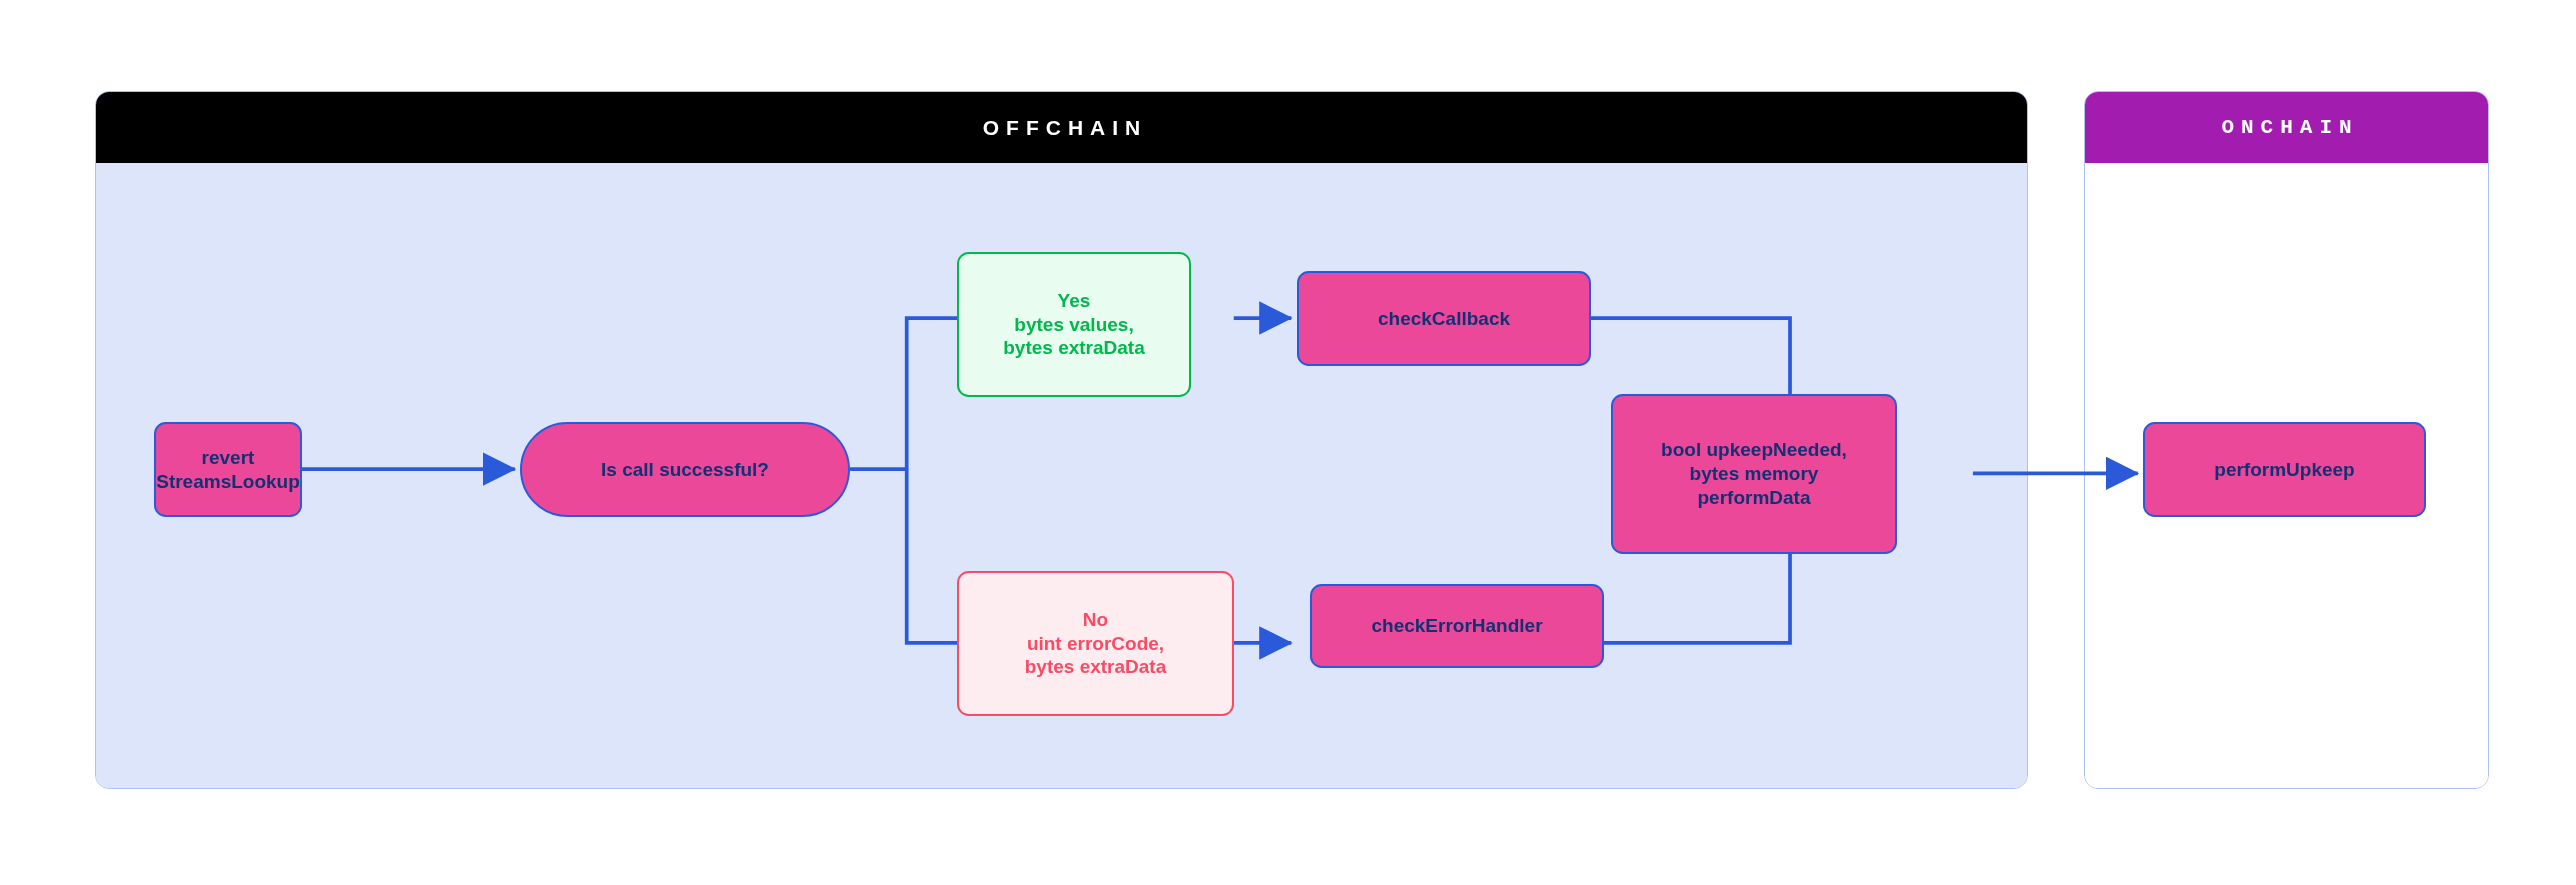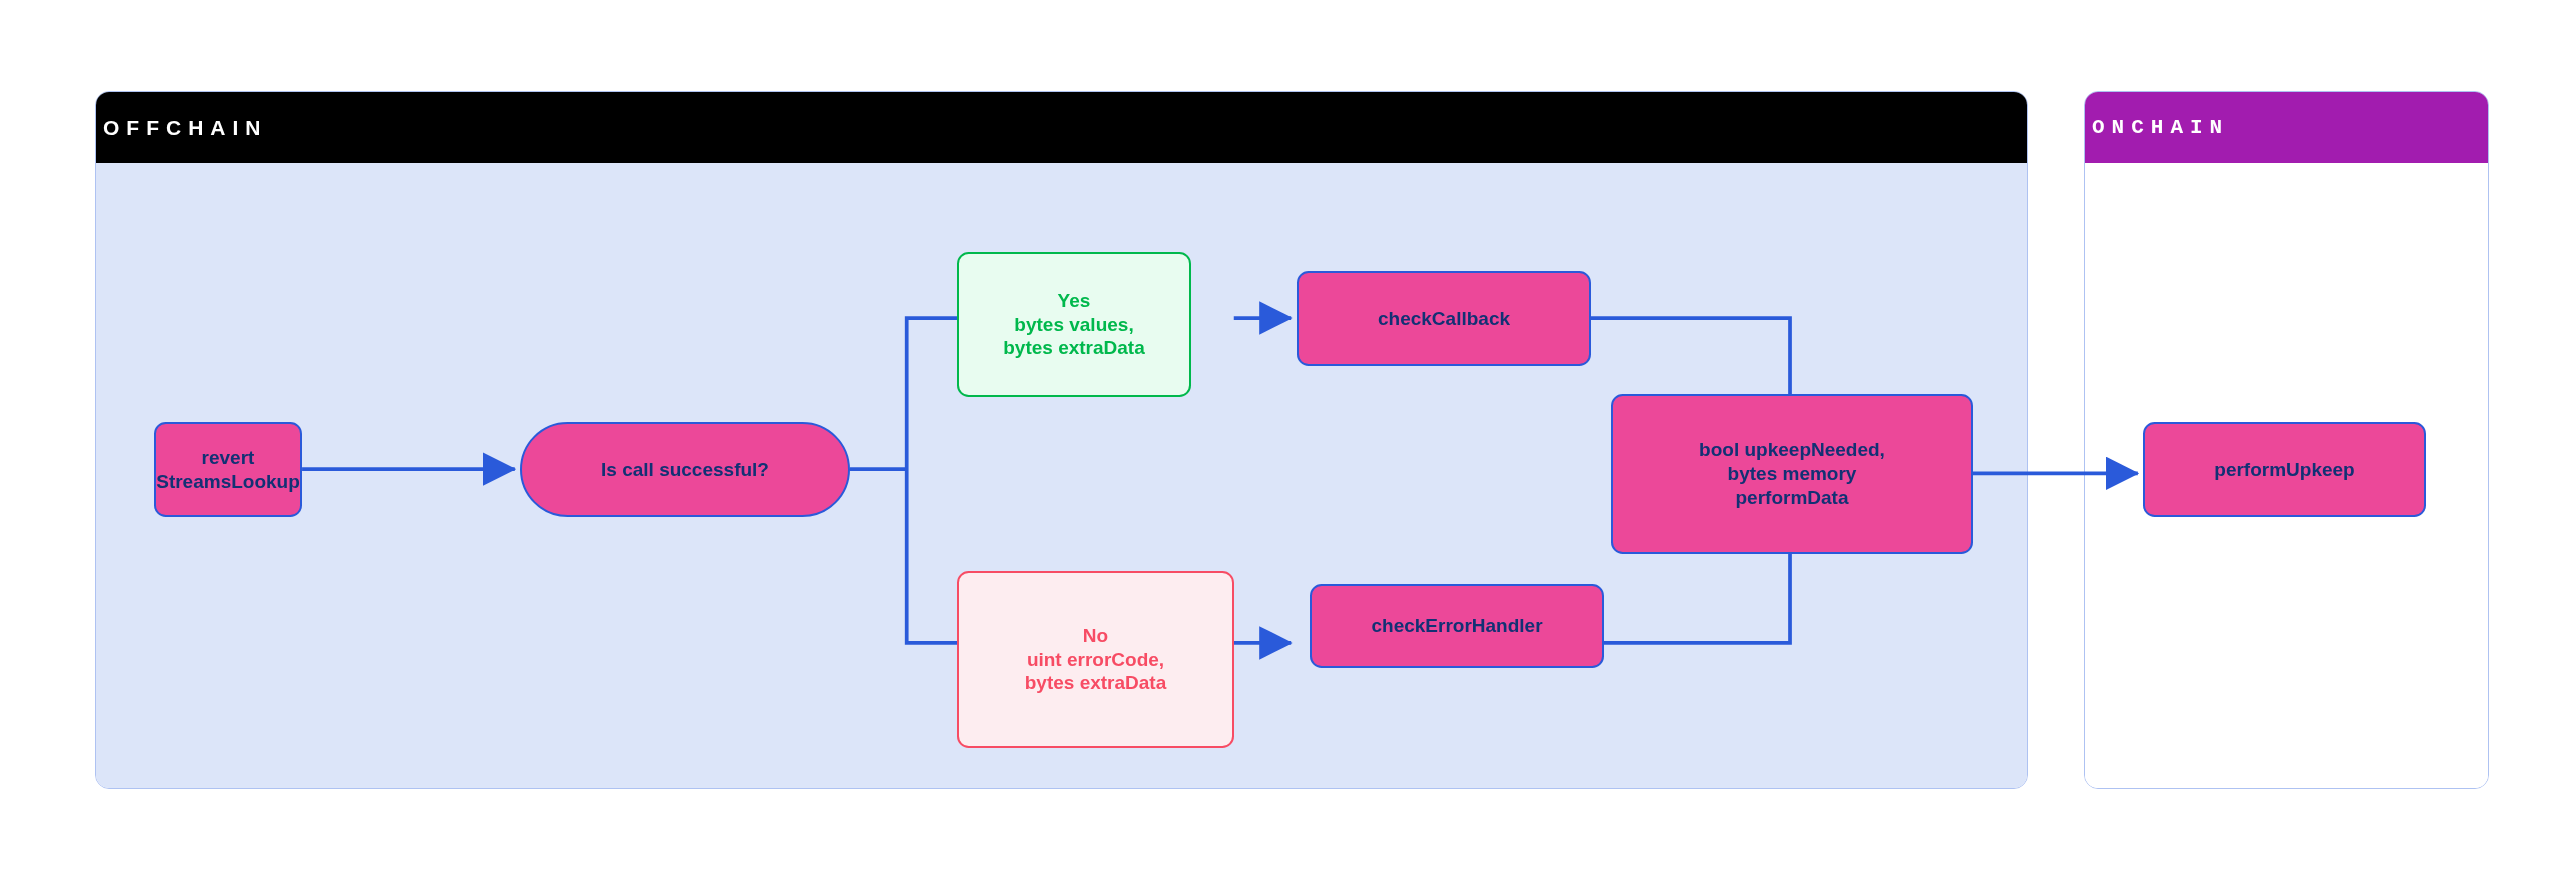--- a/index.html
+++ b/index.html
@@ -24,20 +24,21 @@
     box-sizing: border-box;
     border-radius: 14px;
     overflow: hidden;
   }
   .panel-header {
     position: absolute;
     left: 0; right: 0; top: 0;
     height: 71px;
     display: flex;
     align-items: center;
+    justify-content: center;
   }
   .panel-header-label {
     color: #ffffff;
     font-size: 21px;
     font-weight: 700;
     letter-spacing: 7px;
     text-indent: 7px;
     white-space: nowrap;
   }
   .panel-body {
@@ -101,24 +102,24 @@
   .node.red {
     background: #FDEDF0;
     border-color: #F74C64;
   }
   .node.red .node-label { color: #F74C64; }
 
   
   #node-revert          { left: 154px;  top: 422px;  width: 148px; height: 95px; }
   #node-decision        { left: 520px;  top: 422px;  width: 330px; height: 95px; }
   #node-yes             { left: 957px; top: 252px;  width: 234px; height: 145px; }
-  #node-no              { left: 957px; top: 571px; width: 277px; height: 177px; text-align: center; }
+  #node-no              { left: 957px; top: 571px; width: 277px; height: 145px; text-align: center; }
   #node-checkcallback   { left: 1297px; top: 271px;  width: 294px; height: 95px; }
   #node-checkerrorhandler { left: 1310px; top: 584px; width: 294px; height: 84px; }
-  #node-upkeepneeded    { left: 1611px; top: 394px;  width: 362px; height: 160px; }
+  #node-upkeepneeded    { left: 1611px; top: 394px;  width: 286px; height: 160px; }
   #node-performupkeep   { left: 2143px; top: 422px;  width: 283px; height: 95px; }
 </style>
 </head>
 <body>
 
 <div id="stage">
 
   <div class="panel" id="offchain-panel">
     <div class="panel-header">
       <span class="panel-header-label">OFFCHAIN</span>

